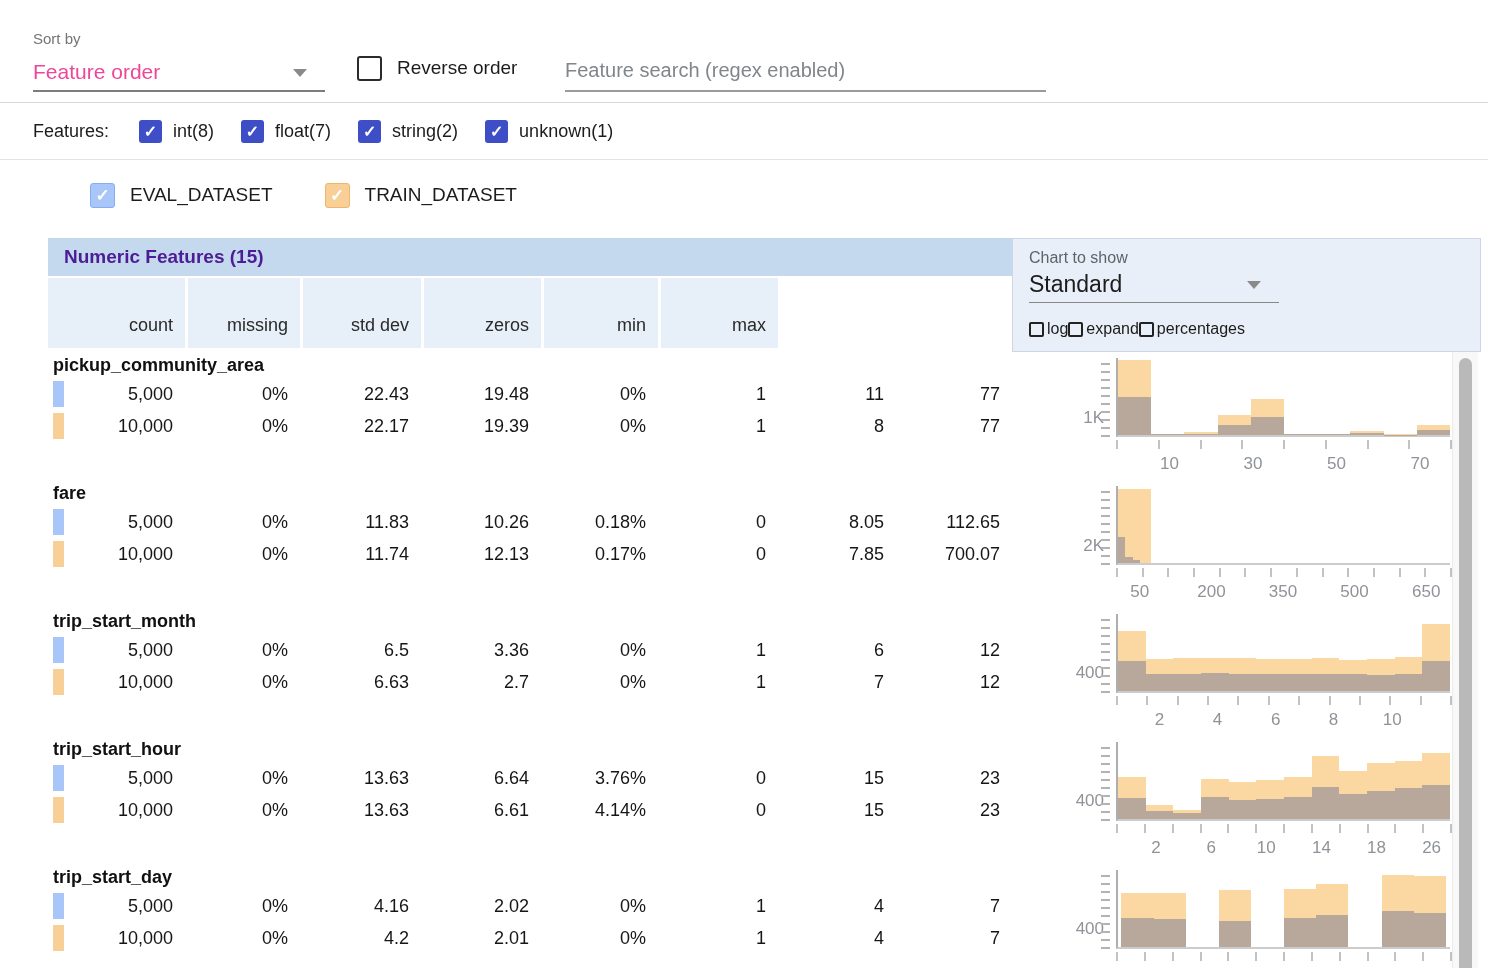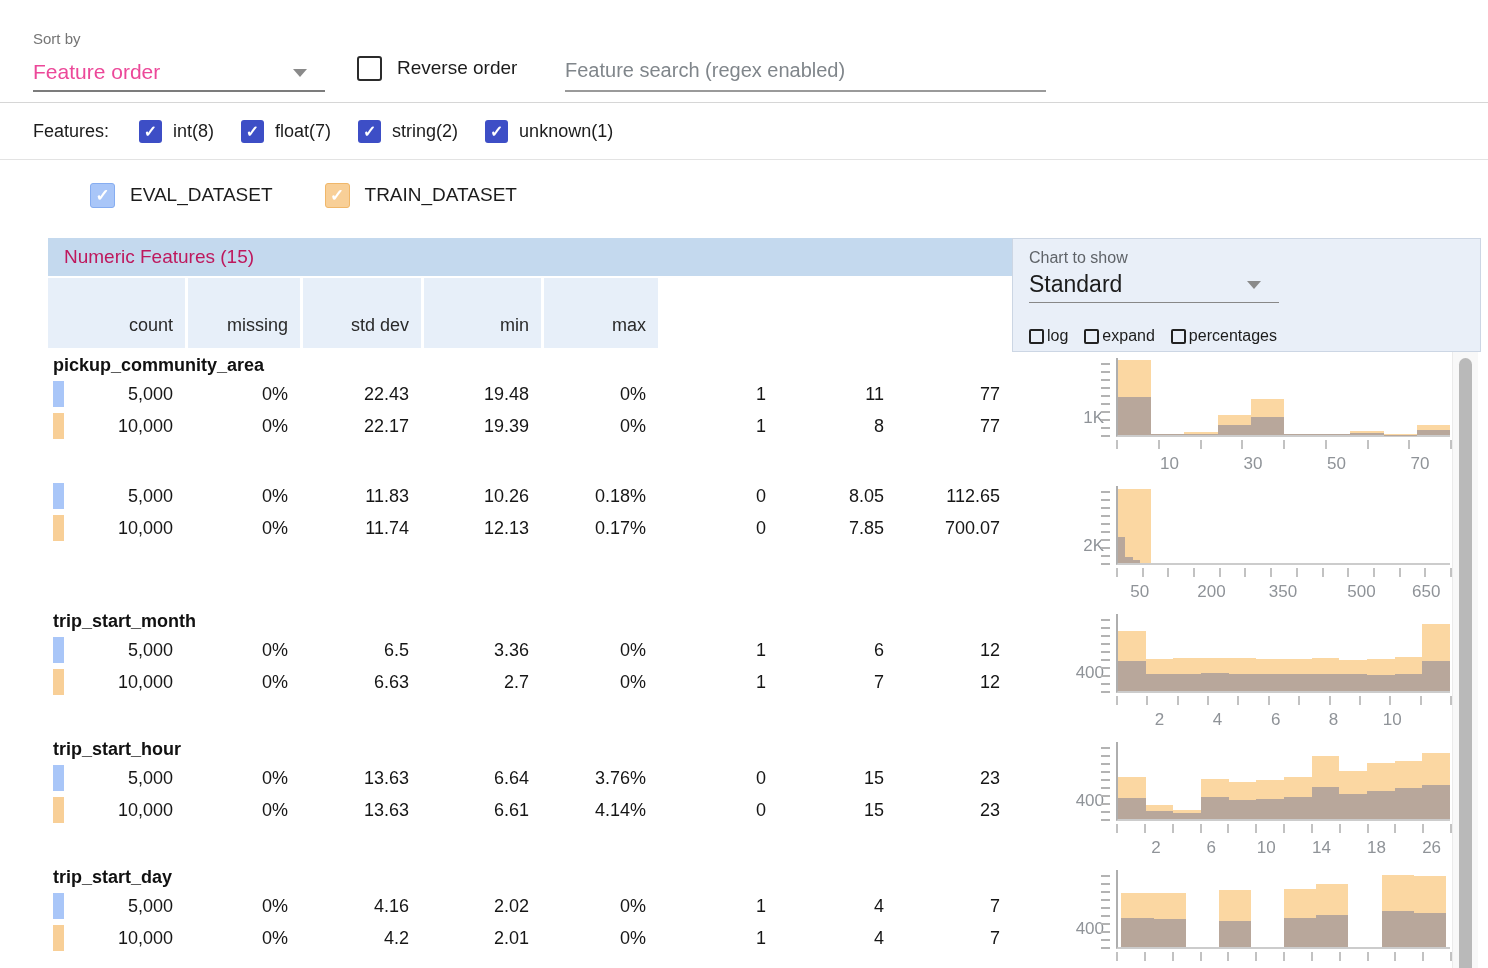--- a/index.html
+++ b/index.html
@@ -34,32 +34,32 @@
 
   
   .datasetbar { position: absolute; left: 0; top: 160px; width: 1488px; height: 70px; display: flex; align-items: center; padding-left: 90px; gap: 52px; background: #fff; }
   .dsitem { display: flex; align-items: center; gap: 15px; cursor: pointer; }
   .cb-light { width: 25px; height: 25px; border-radius: 3px; display: flex; align-items: center; justify-content: center; color: #fff; font-size: 17px; font-weight: bold; border: 1.5px solid transparent; }
   .dsitem .dslabel { font-size: 19px; color: #1c1c1c; }
 
   
   .table-header { position: absolute; left: 48px; top: 238px; width: 964px; }
   .band { height: 40px; background: var(--band); border-bottom: 2px solid #fff; display: flex; align-items: center; padding-left: 16px; }
-  .band .btitle { font-size: 19px; font-weight: normal; color: #be185d; }
+  .band .btitle { font-size: 19px; font-weight: bold; color: #4c1d95; }
   .hrow { display: grid; grid-template-columns: 137px 115px 121px 120px 117px 120px 118px 116px; height: 70px; }
   .hcell { background: var(--hcell); border-left: 3px solid #fff; display: flex; align-items: flex-end; justify-content: flex-end; padding: 0 12px 12px 0; font-size: 18px; color: #2a2a2a; }
   .hcell:first-child { border-left: none; }
 
   
   .chart-panel { position: absolute; left: 1012px; top: 238px; width: 469px; height: 114px; background: var(--panel); border: 1px solid #ccd6e4; padding: 8px 0 0 16px; }
   .cp-label { font-size: 16px; color: #5f6368; margin-top: 2px; }
   .cp-select { position: relative; width: 250px; height: 34px; border-bottom: 1px solid #888; margin-top: 2px; cursor: pointer; }
   .cp-select .val { font-size: 23px; color: #1c1c1c; line-height: 30px; }
   .cp-select .dd-arrow { right: 18px; top: 12px; }
-  .cp-checks { display: flex; align-items: center; gap: 16px; margin-top: 24px; }
+  .cp-checks { display: flex; align-items: center; margin-top: 17px; }
   .cp-check { display: flex; align-items: center; gap: 3px; cursor: pointer; }
   .cb-small { width: 15px; height: 15px; border: 2px solid #222; border-radius: 2px; background: transparent; }
   .cp-check .clabel { font-size: 16px; color: #1c1c1c; }
 
   
   .features { position: absolute; left: 48px; top: 352px; width: 1404px; }
   .feature-block { display: flex; height: 128px; gap: 40px; }
   .feature-left { width: 964px; }
   .feature-name { height: 26px; line-height: 26px; padding-left: 5px; font-size: 18px; font-weight: bold; color: #111; }
   .feature-row { position: relative; display: grid; grid-template-columns: 137px 115px 121px 120px 117px 120px 118px 116px; height: 32px; }
@@ -131,20 +131,21 @@
 </div>
 
 <div class="table-header">
   <div class="band">
     <span class="btitle">Numeric Features (15)</span>
   </div>
   <div class="hrow" id="hrow">
       <div class="hcell">count</div>
       <div class="hcell">missing</div>
       <div class="hcell">std dev</div>
+      <div class="hcell">zeros</div>
       <div class="hcell">min</div>
       <div class="hcell">max</div>
     </div>
 </div>
 
 <div class="chart-panel">
   <div class="cp-label">Chart to show</div>
   <div class="cp-select">
     <span class="val">Standard</span>
     <span class="dd-arrow"></span>
@@ -232,20 +233,21 @@
           <span class="xlab" style="left: 16%;">10</span>
           <span class="xlab" style="left: 41%;">30</span>
           <span class="xlab" style="left: 66%;">50</span>
           <span class="xlab" style="left: 91%;">70</span>
         </div>
     </div>
   </div>
 
   <div class="feature-block">
     <div class="feature-left">
+      <div class="feature-name">fare</div>
       <div class="feature-row">
         <span class="marker" style="background: rgb(169, 198, 248);"></span>
       <span class="cell">5,000</span>
           <span class="cell">0%</span>
           <span class="cell">11.83</span>
           <span class="cell">10.26</span>
           <span class="cell">0.18%</span>
           <span class="cell">0</span>
           <span class="cell">8.05</span>
           <span class="cell">112.65</span>
@@ -284,21 +286,21 @@
           <div class="xtick" style="left: 69.2308%;"></div>
           <div class="xtick" style="left: 76.9231%;"></div>
           <div class="xtick" style="left: 84.6154%;"></div>
           <div class="xtick" style="left: 92.3077%;"></div>
           <div class="xtick" style="left: 100%;"></div>
         </div>
       <div class="xlabels">
           <span class="xlab" style="left: 7.1%;">50</span>
           <span class="xlab" style="left: 28.6%;">200</span>
           <span class="xlab" style="left: 50%;">350</span>
-          <span class="xlab" style="left: 71.4%; margin-left: 7px;">500</span>
+          <span class="xlab" style="left: 71.4%;">500</span>
           <span class="xlab" style="left: 92.9%;">650</span>
         </div>
     </div>
   </div>
 
   <div class="feature-block">
     <div class="feature-left">
       <div class="feature-name">trip_start_month</div>
       <div class="feature-row">
         <span class="marker" style="background: rgb(169, 198, 248);"></span>

